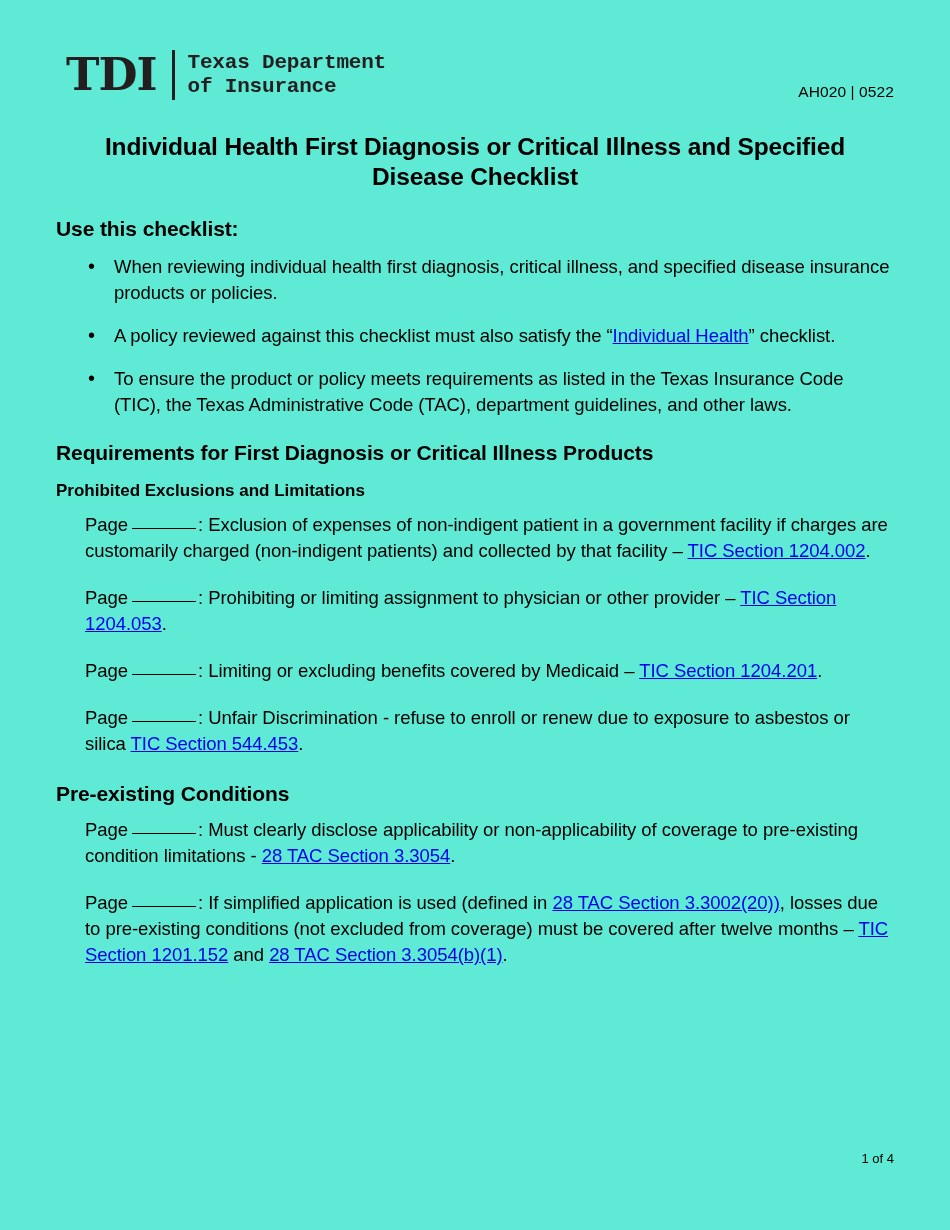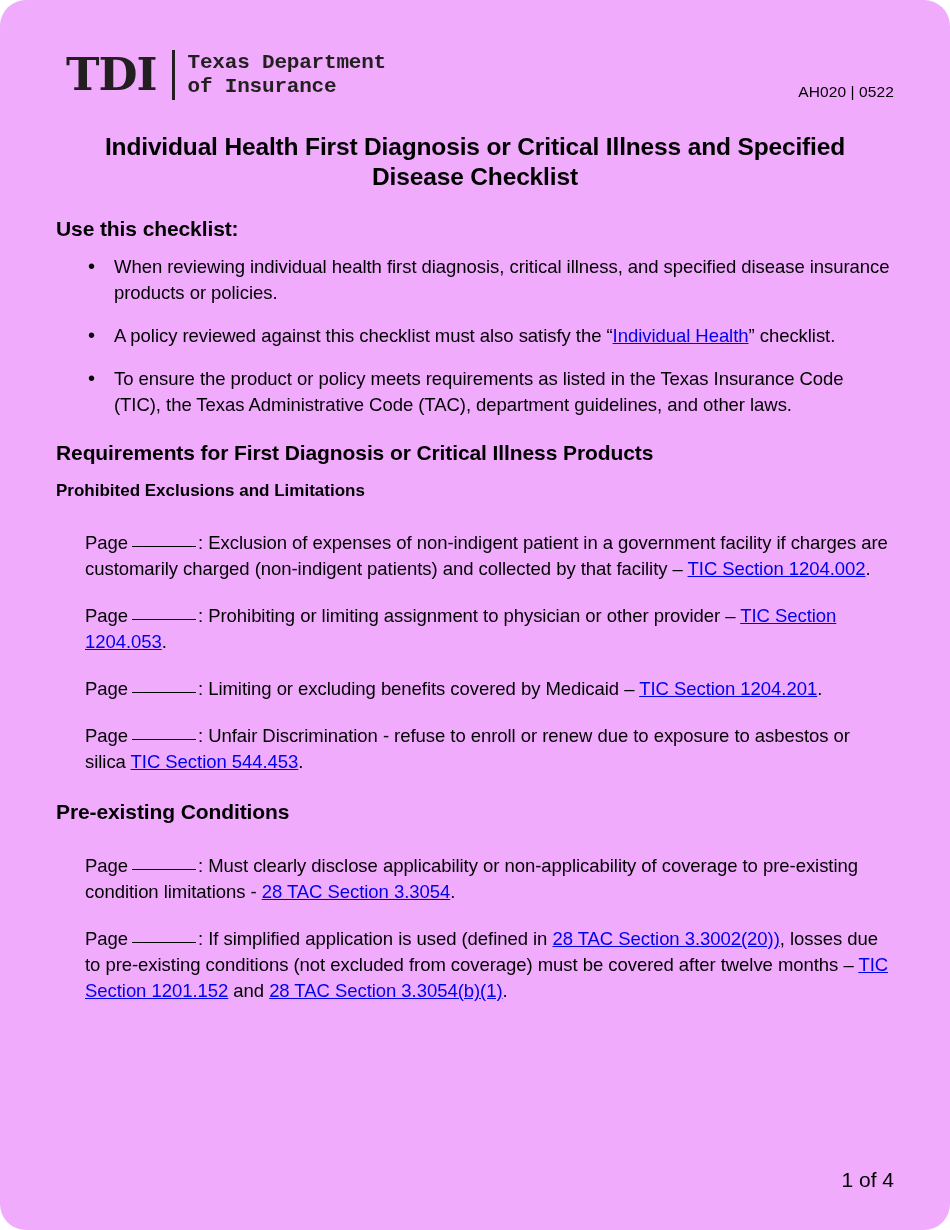--- a/index.html
+++ b/index.html
@@ -8,24 +8,23 @@
     background: #ffffff;
   }
   body {
     font-family: "Liberation Sans", sans-serif;
     color: #000000;
   }
   .page {
     position: relative;
     width: 950px;
     height: 1230px;
-    background: #f0abfc;
+    background: #5eead4;
     box-sizing: border-box;
     overflow: hidden;
-    border-radius: 26px;
   }
 
   
   .header {
     position: absolute;
     left: 0;
     top: 0;
     width: 950px;
     height: 112px;
   }
@@ -123,41 +122,41 @@
     font-size: 20px;
   }
 
   p.req {
     margin: 0 0 21px 0;
     padding-left: 29px;
     font-size: 18.5px;
     line-height: 26px;
     letter-spacing: -0.05px;
   }
-  p.req.first { margin-top: 28px; }
+  p.req.first { margin-top: 10px; }
 
   .blank {
     display: inline-block;
     width: 64px;
     border-bottom: 1.4px solid #000;
     margin: 0 2px 0 4px;
     vertical-align: 2px;
     height: 15px;
   }
 
   a.lnk, .lnk {
     color: #0000ee;
     text-decoration: underline;
   }
 
   .footer-page {
     position: absolute;
     right: 56px;
-    bottom: 38px;
-    font-size: 21px;
+    bottom: 64px;
+    font-size: 13px;
     color: #000;
     text-align: center;
   }
 </style>
 </head>
 <body>
 
 <div class="page">
 
   <div class="header">

